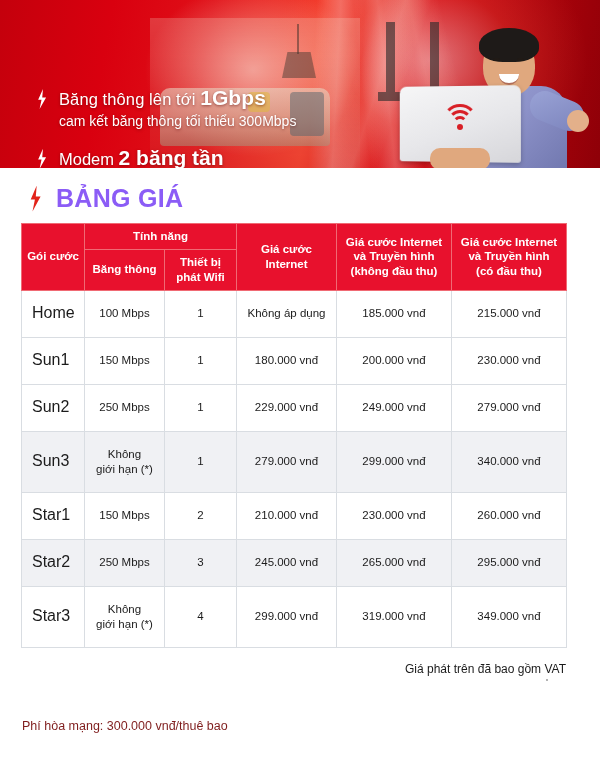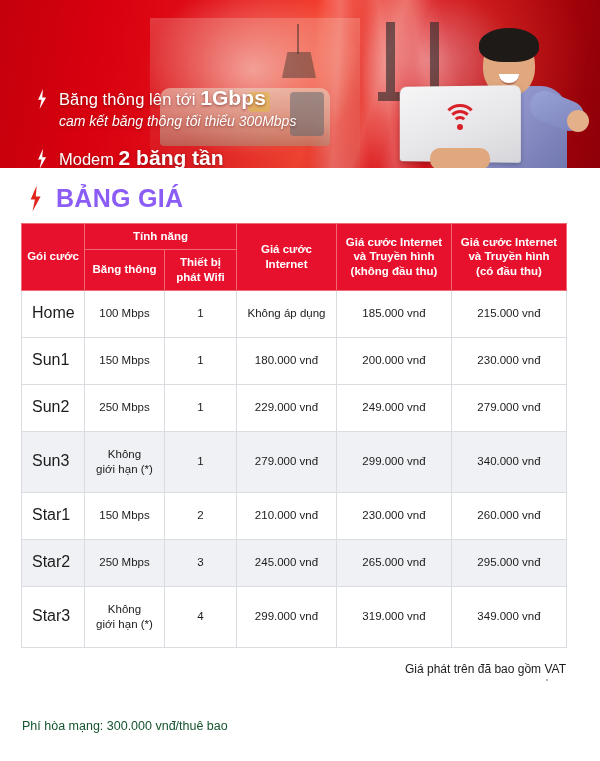--- a/index.html
+++ b/index.html
@@ -99,21 +99,21 @@
   .copy{position:absolute;left:36px;top:40px;z-index:5;margin-top:45px;}
   .copy-row{display:flex;align-items:flex-start;margin-bottom:12px;}
   .bolt{
     width:12px;height:20px;margin-right:11px;margin-top:4px;flex:none;
     background:#ffffff;
     clip-path:polygon(58% 0,18% 54%,46% 54%,30% 100%,84% 42%,52% 42%);
   }
   .copy-text{color:#ffffff;line-height:1.28;text-shadow:0 1px 3px rgba(90,0,0,.55);}
   .l1{font-size:16.5px;font-weight:400;letter-spacing:.1px;}
   .l1 b{font-size:21px;font-weight:700;}
-  .l2{font-size:14px;font-weight:400;margin-top:1px;font-style:italic;}
+  .l2{font-size:14px;font-weight:400;margin-top:1px;}
   .m1{font-size:16.5px;font-weight:400;}
   .m1 b{font-size:21px;font-weight:700;}
   .m2{font-size:14.5px;margin-top:1px;}
 
   
   .title-wrap{display:flex;align-items:center;margin:16px 0 10px 28px;}
   .bolt-red{
     width:15px;height:26px;margin-right:13px;flex:none;
     background:#e2231a;
     clip-path:polygon(58% 0,18% 54%,46% 54%,30% 100%,84% 42%,52% 42%);
@@ -142,21 +142,21 @@
   tbody tr.shade td{background:#f0f1f4;}
   tbody tr.tall td{height:52px;}
   col.c1{width:63px;} col.c2{width:80px;} col.c3{width:72px;}
   col.c4{width:100px;} col.c5{width:115px;} col.c6{width:115px;}
 
   
   .vat{
     text-align:right;width:545px;margin:14px 0 0 21px;
     font-size:12px;color:#1b1b1b;
   }
-  .notes{margin:40px 13px 0 22px;font-size:12.5px;color:#14532d;line-height:1.75;}
+  .notes{margin:40px 13px 0 22px;font-size:12.5px;color:#7f1d1d;line-height:1.75;}
   .dot{position:absolute;right:52px;top:679px;width:2px;height:2px;background:#9a9a9a;border-radius:50%;}
 </style>
 </head>
 <body>
 
 <div class="banner">
   <div class="banner-bg"></div>
   <div class="rays"></div>
 
   <div class="room"></div>

